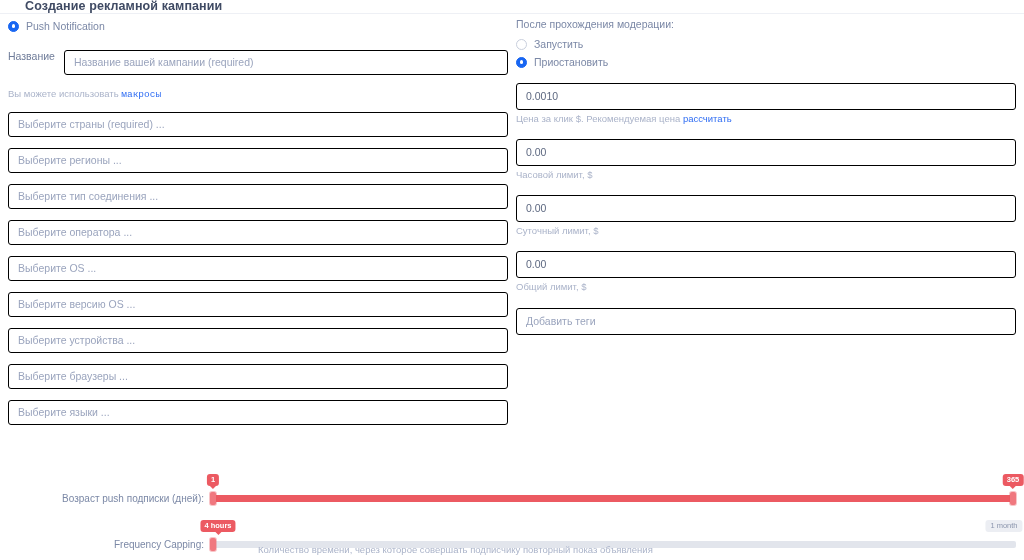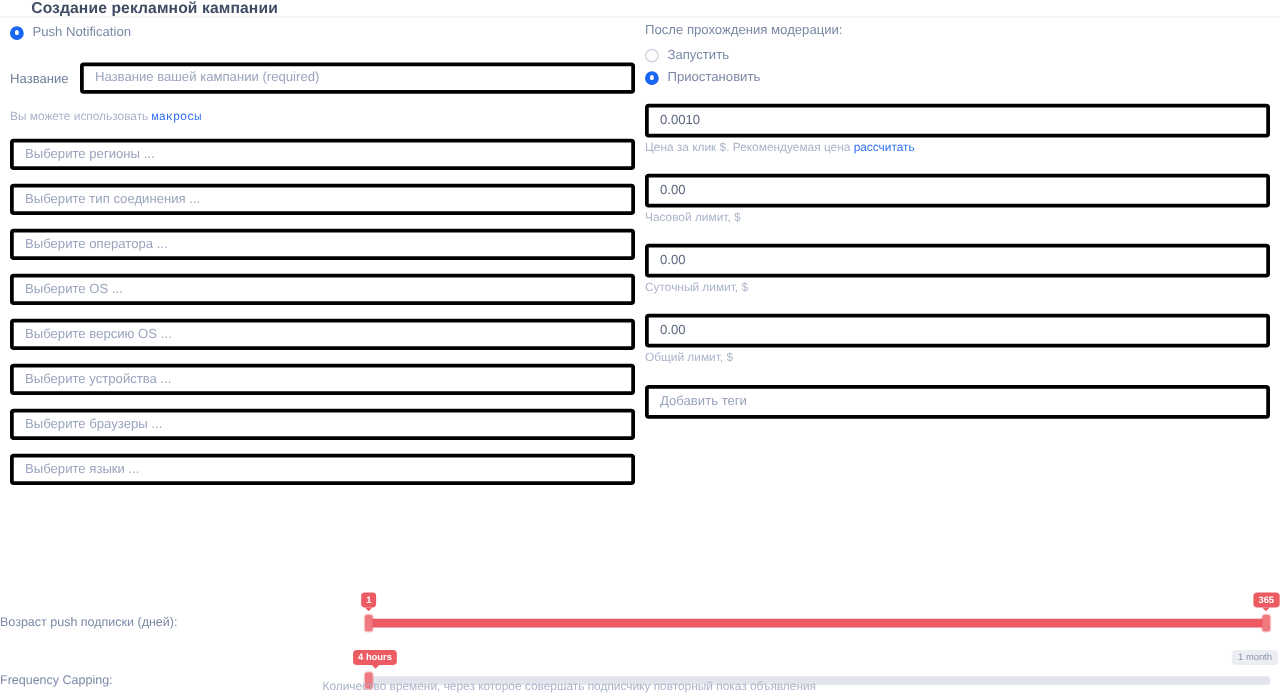--- a/index.html
+++ b/index.html
@@ -93,41 +93,40 @@
     font-size: 10.5px;
     color: #7b88a6;
     line-height: 12px;
   }
 
   
   .field {
     box-sizing: border-box;
     width: 100%;
     height: 25px;
-    border: 3px solid #000000;
+    border: 1px solid #000000;
     border-radius: 3px;
     background: #ffffff;
     display: flex;
     align-items: center;
     padding: 0 9px;
     font-size: 10.5px;
     color: #9aa4bd;
     line-height: 13px;
   }
   .field.value {
     color: #5d6880;
   }
   .field.tall {
     height: 27px;
   }
 
   
   .name-row {
     display: flex;
-    align-items: center;
     margin-top: 16px;
   }
   .name-label {
     font-size: 10.5px;
     color: #6f7c99;
     margin-right: 9px;
     white-space: nowrap;
   }
   .name-row .field {
     flex: 1 1 auto;
@@ -170,21 +169,22 @@
     height: 82px;
   }
   .slider-row {
     position: absolute;
     left: 0;
     width: 1024px;
     display: flex;
     align-items: center;
   }
   .slider-label {
-    width: 292px;
+    width: 210px;
+    text-align: right;
     padding-right: 6px;
     box-sizing: border-box;
     font-size: 10px;
     color: #7b88a6;
     white-space: nowrap;
   }
   .slider-track-wrap {
     position: relative;
     flex: 1 1 auto;
     height: 12px;
@@ -277,20 +277,23 @@
     <div class="name-row">
       <span class="name-label">Название</span>
       <div class="field">Название вашей кампании (required)</div>
     </div>
 
     <div class="gap-url">
       <div class="hint"><span>Вы можете использовать </span><a href="#">макросы</a></div>
     </div>
 
     <div class="gap-sel">
+        <div class="field">Выберите страны (required) ...</div>
+      </div>
+    <div class="gap-sel">
         <div class="field">Выберите регионы ...</div>
       </div>
     <div class="gap-sel">
         <div class="field">Выберите тип соединения ...</div>
       </div>
     <div class="gap-sel">
         <div class="field">Выберите оператора ...</div>
       </div>
     <div class="gap-sel">
         <div class="field">Выберите OS ...</div>

